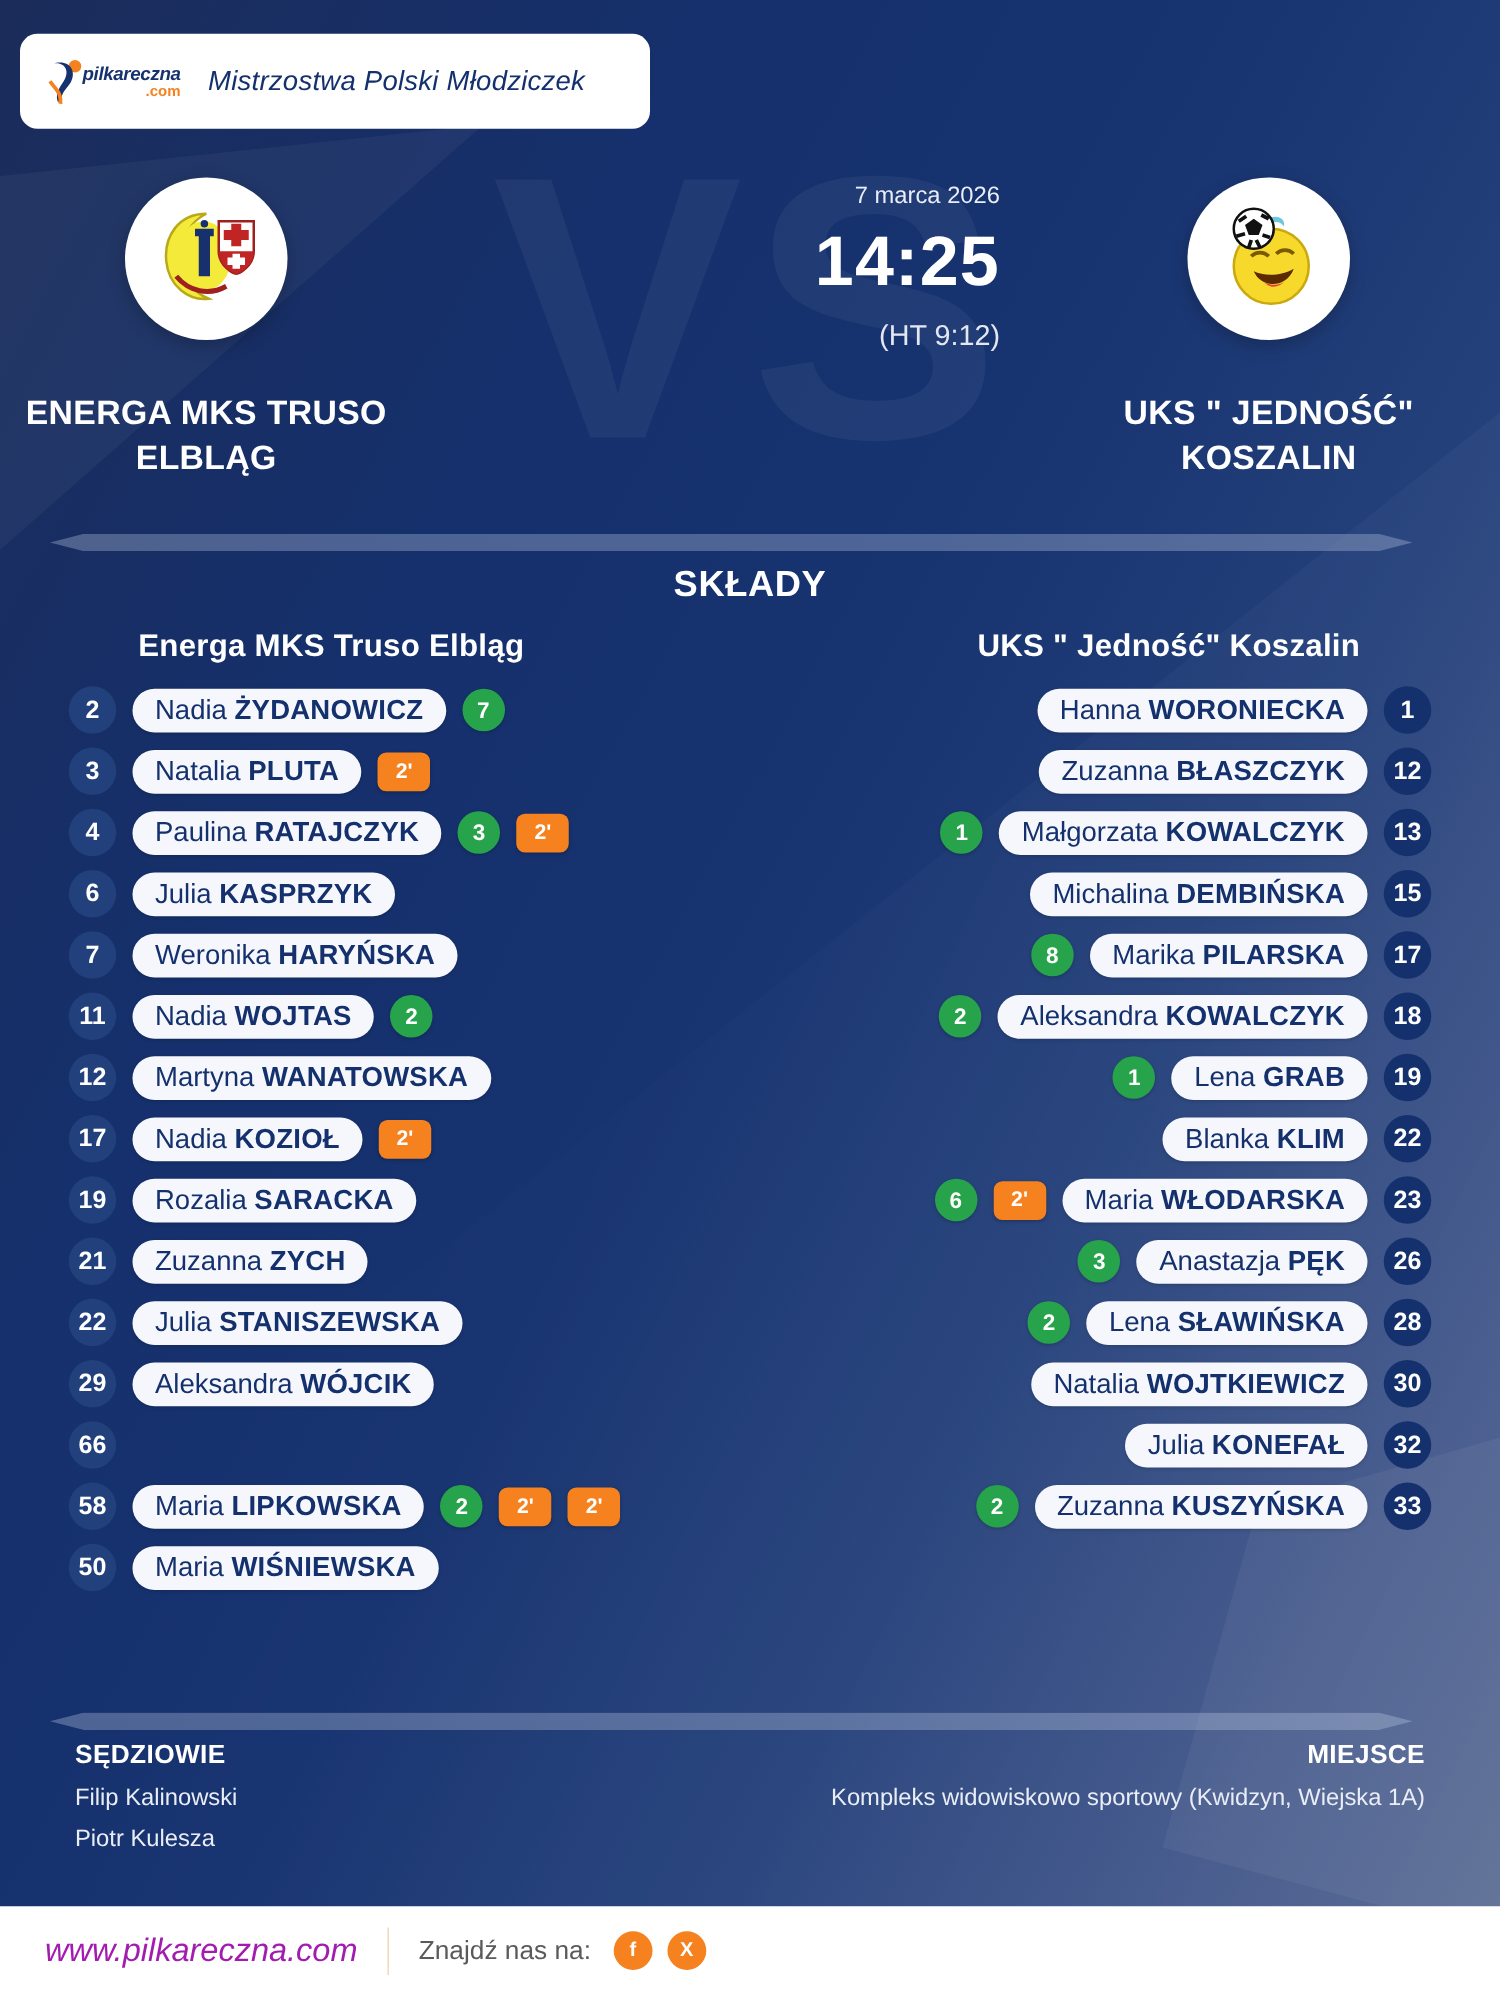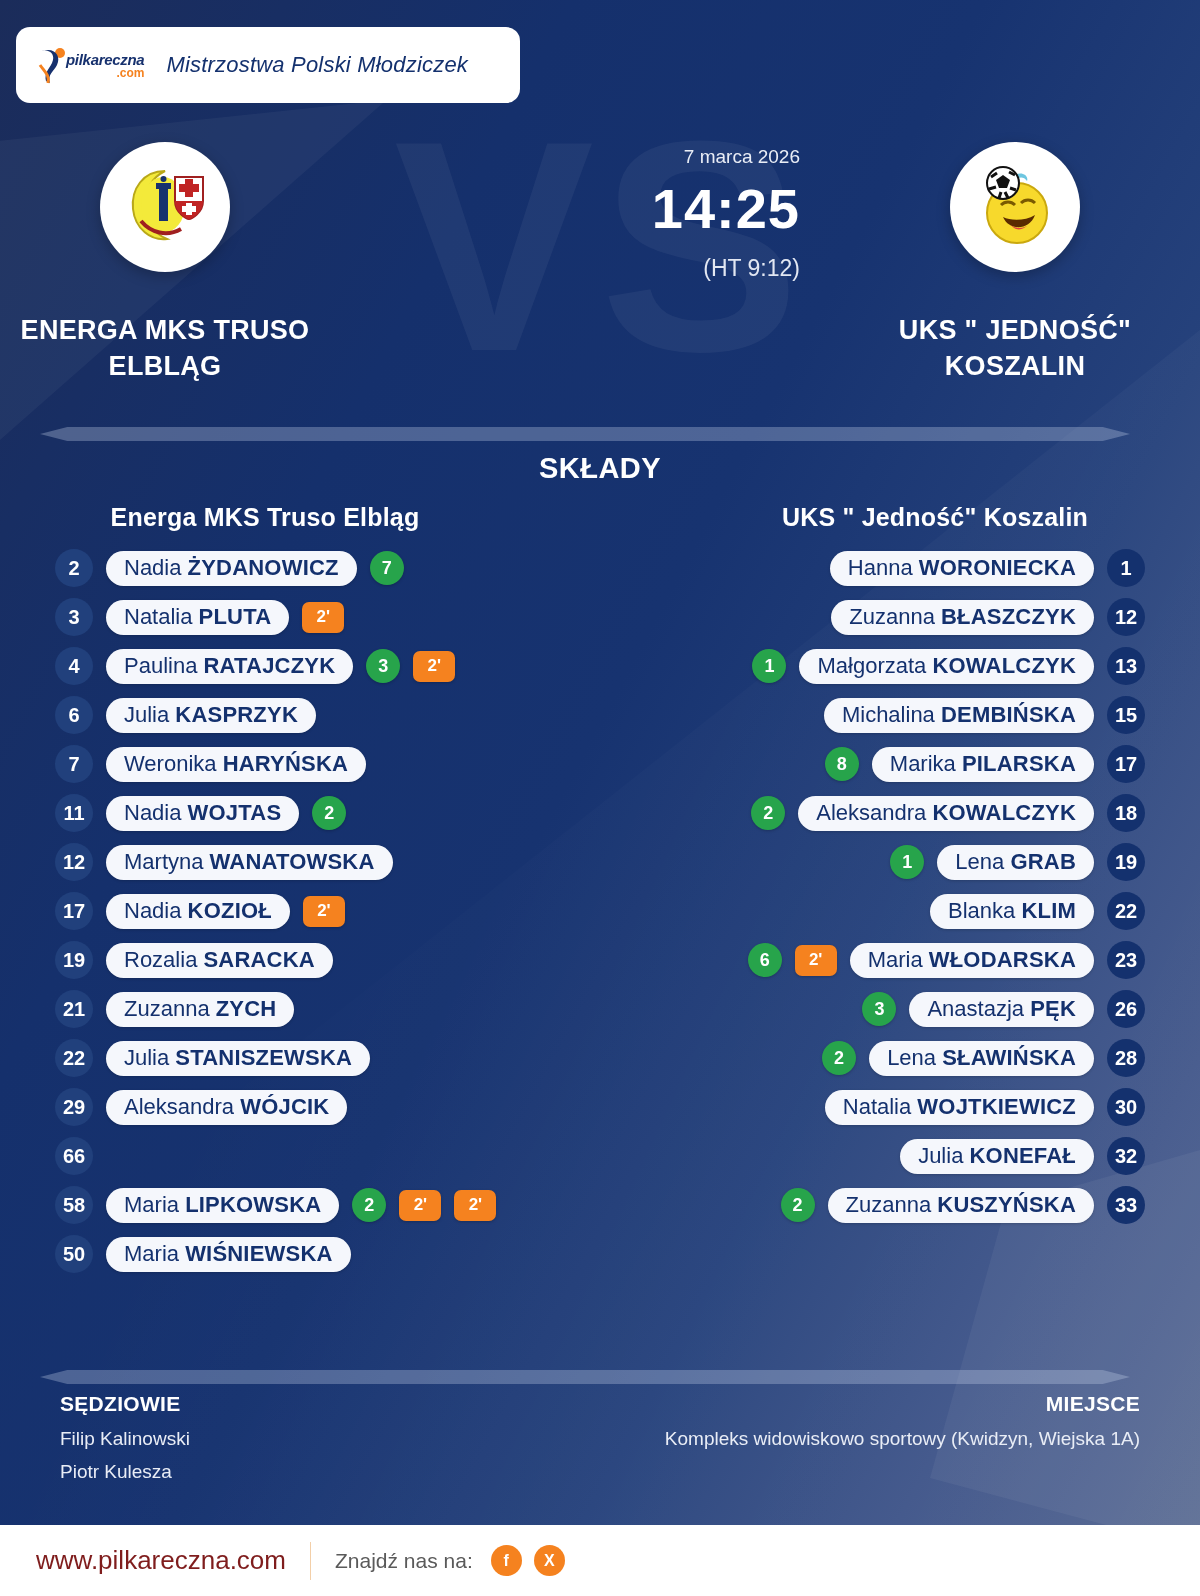--- a/index.html
+++ b/index.html
@@ -110,21 +110,21 @@
   .officials{ position:absolute; left:60px; top:1392px; width:1080px; display:flex; justify-content:space-between; }
   .officials .block.right{ text-align:right; }
   .off-title{ font-size:21px; font-weight:700; color:#ffffff; letter-spacing:0.3px; margin-bottom:12px; }
   .off-line{ font-size:19px; color:#e9edf6; margin-bottom:11px; }
 
   
   .footer{
     position:absolute; left:0; top:1525px; width:1200px; height:71px; background:#ffffff;
     display:flex; align-items:center; padding-left:36px;
   }
-  .footer-url{ font-size:26px; color:#7f1d1d; text-decoration:none; }
+  .footer-url{ font-size:26px; color:#a21caf; text-decoration:none;font-style:italic; }
   .footer-sep{ width:1px; height:38px; background:#f3cfa8; margin:0 24px; }
   .footer-find{ font-size:21px; color:#5a5a5a; margin-right:18px; }
   .social{ display:flex; gap:12px; }
   .social-btn{
     width:31px; height:31px; border-radius:50%; background:#f5821f;
     display:flex; align-items:center; justify-content:center;
     color:#ffffff; font-size:16px; font-weight:700; cursor:pointer;
   }
 </style>
 </head>

